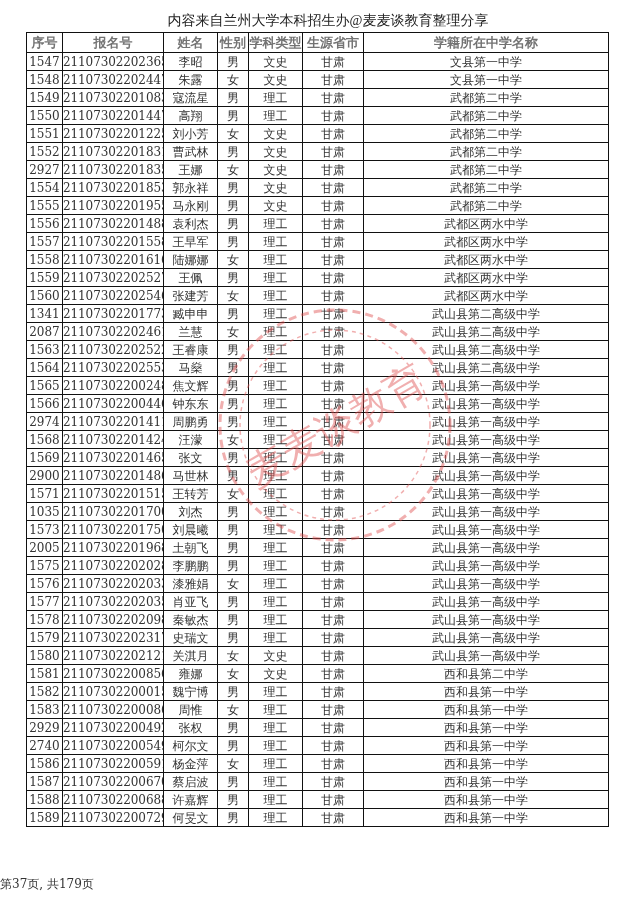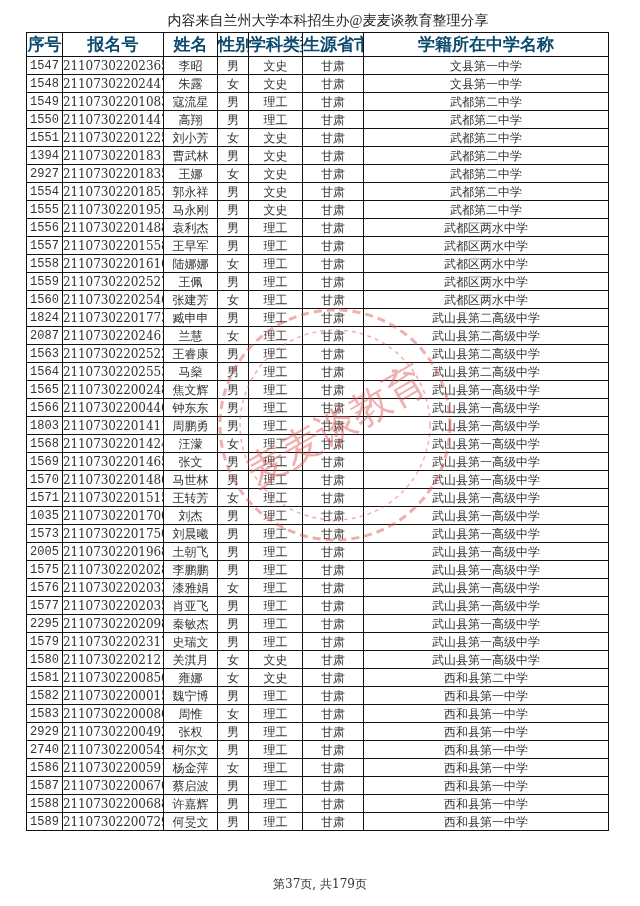--- a/index.html
+++ b/index.html
@@ -6,27 +6,27 @@
   body { width: 640px; height: 906px; position: relative; overflow: hidden;
          font-family: "DejaVu Serif", "Liberation Serif", serif; color: #222; }
   .page-title { position: absolute; top: 12px; left: 8px; width: 640px; text-align: center;
                 font-family: Liberation Serif, serif;
                 font-size: 14px; color: #222; letter-spacing: 0px; }
   table.roster { position: absolute; top: 32px; left: 26px; width: 582px;
                  border-collapse: collapse; table-layout: fixed; }
   table.roster th, table.roster td { border: 1.5px solid #111; padding: 0; text-align: center;
                  white-space: nowrap; overflow: hidden; }
   table.roster th { height: 19px; font-family: "DejaVu Sans", "Liberation Sans", sans-serif;
-                 font-weight: bold; font-size: 17px; color: #0c4a6e; margin-left: 8px; }
+                 font-weight: bold; font-size: 13px; color: #737373; margin-left: 8px; }
   table.roster td { height: 17px; font-size: 12px; line-height: 16px; color: #333; }
-  td.num { font-size: 11.5px; font-family: Liberation Mono, monospace; }
+  td.num { font-size: 11.5px; }
   td.sid { font-size: 11.5px; text-align: left; padding-left: 3px; letter-spacing: -0.1px; }
   .watermark { position: absolute; left: 210px; top: 300px; width: 250px; height: 250px;
                pointer-events: none; opacity: 0.45; }
-  .footer { position: absolute; top: 876px; left: 0; width: 640px; text-align: center;
+  .footer { position: absolute; top: 876px; left: 0; width: 640px; text-align: left;
             font-size: 12px; color: #333; }
 </style>
 </head>
 <body>
 
 <div class="page-title">内容来自兰州大学本科招生办@麦麦谈教育整理分享</div>
 
 <table class="roster">
   <colgroup>
     <col style="width:36px">
@@ -88,21 +88,21 @@
       <tr>
         <td class="num">1551</td>
         <td class="sid">211073022012255</td>
         <td>刘小芳</td>
         <td>女</td>
         <td>文史</td>
         <td>甘肃</td>
         <td>武都第二中学</td>
       </tr>
       <tr>
-        <td class="num">1394</td>
+        <td class="num">1552</td>
         <td class="sid">211073022018313</td>
         <td>曹武林</td>
         <td>男</td>
         <td>文史</td>
         <td>甘肃</td>
         <td>武都第二中学</td>
       </tr>
       <tr>
         <td class="num">2927</td>
         <td class="sid">211073022018352</td>
@@ -169,21 +169,21 @@
       <tr>
         <td class="num">1560</td>
         <td class="sid">211073022025460</td>
         <td>张建芳</td>
         <td>女</td>
         <td>理工</td>
         <td>甘肃</td>
         <td>武都区两水中学</td>
       </tr>
       <tr>
-        <td class="num">1824</td>
+        <td class="num">1341</td>
         <td class="sid">211073022017731</td>
         <td>臧申申</td>
         <td>男</td>
         <td>理工</td>
         <td>甘肃</td>
         <td>武山县第二高级中学</td>
       </tr>
       <tr>
         <td class="num">2087</td>
         <td class="sid">211073022024615</td>
@@ -223,21 +223,21 @@
       <tr>
         <td class="num">1566</td>
         <td class="sid">211073022004464</td>
         <td>钟东东</td>
         <td>男</td>
         <td>理工</td>
         <td>甘肃</td>
         <td>武山县第一高级中学</td>
       </tr>
       <tr>
-        <td class="num">1803</td>
+        <td class="num">2974</td>
         <td class="sid">211073022014114</td>
         <td>周鹏勇</td>
         <td>男</td>
         <td>理工</td>
         <td>甘肃</td>
         <td>武山县第一高级中学</td>
       </tr>
       <tr>
         <td class="num">1568</td>
         <td class="sid">211073022014249</td>
@@ -250,21 +250,21 @@
       <tr>
         <td class="num">1569</td>
         <td class="sid">211073022014653</td>
         <td>张文</td>
         <td>男</td>
         <td>理工</td>
         <td>甘肃</td>
         <td>武山县第一高级中学</td>
       </tr>
       <tr>
-        <td class="num">1570</td>
+        <td class="num">2900</td>
         <td class="sid">211073022014865</td>
         <td>马世林</td>
         <td>男</td>
         <td>理工</td>
         <td>甘肃</td>
         <td>武山县第一高级中学</td>
       </tr>
       <tr>
         <td class="num">1571</td>
         <td class="sid">211073022015151</td>
@@ -322,21 +322,21 @@
       <tr>
         <td class="num">1577</td>
         <td class="sid">211073022020355</td>
         <td>肖亚飞</td>
         <td>男</td>
         <td>理工</td>
         <td>甘肃</td>
         <td>武山县第一高级中学</td>
       </tr>
       <tr>
-        <td class="num">2295</td>
+        <td class="num">1578</td>
         <td class="sid">211073022020989</td>
         <td>秦敏杰</td>
         <td>男</td>
         <td>理工</td>
         <td>甘肃</td>
         <td>武山县第一高级中学</td>
       </tr>
       <tr>
         <td class="num">1579</td>
         <td class="sid">211073022023179</td>

